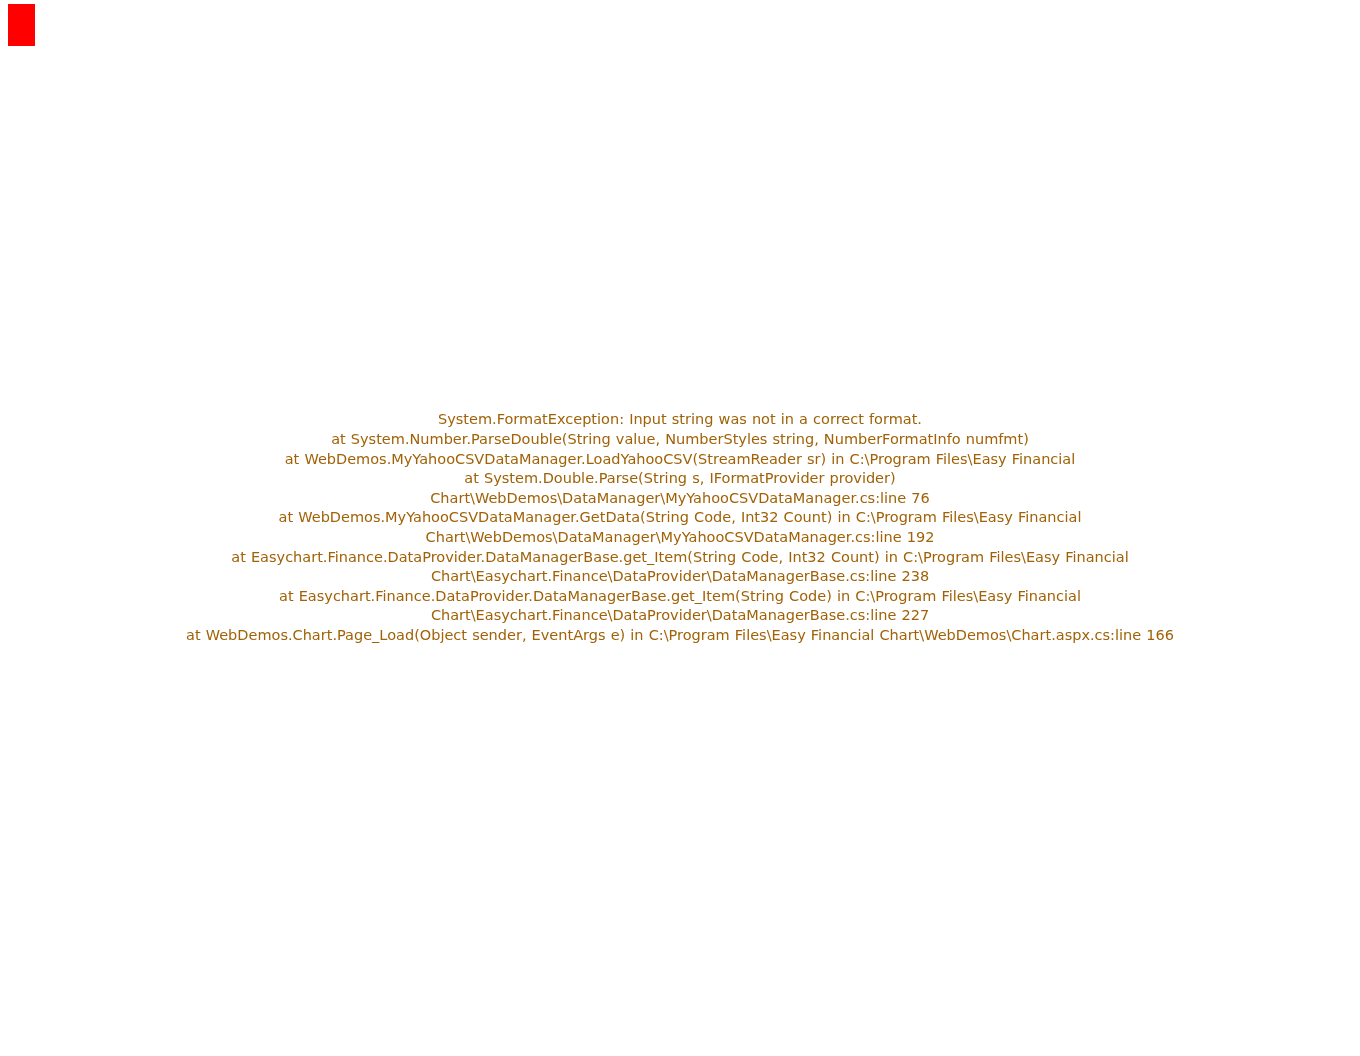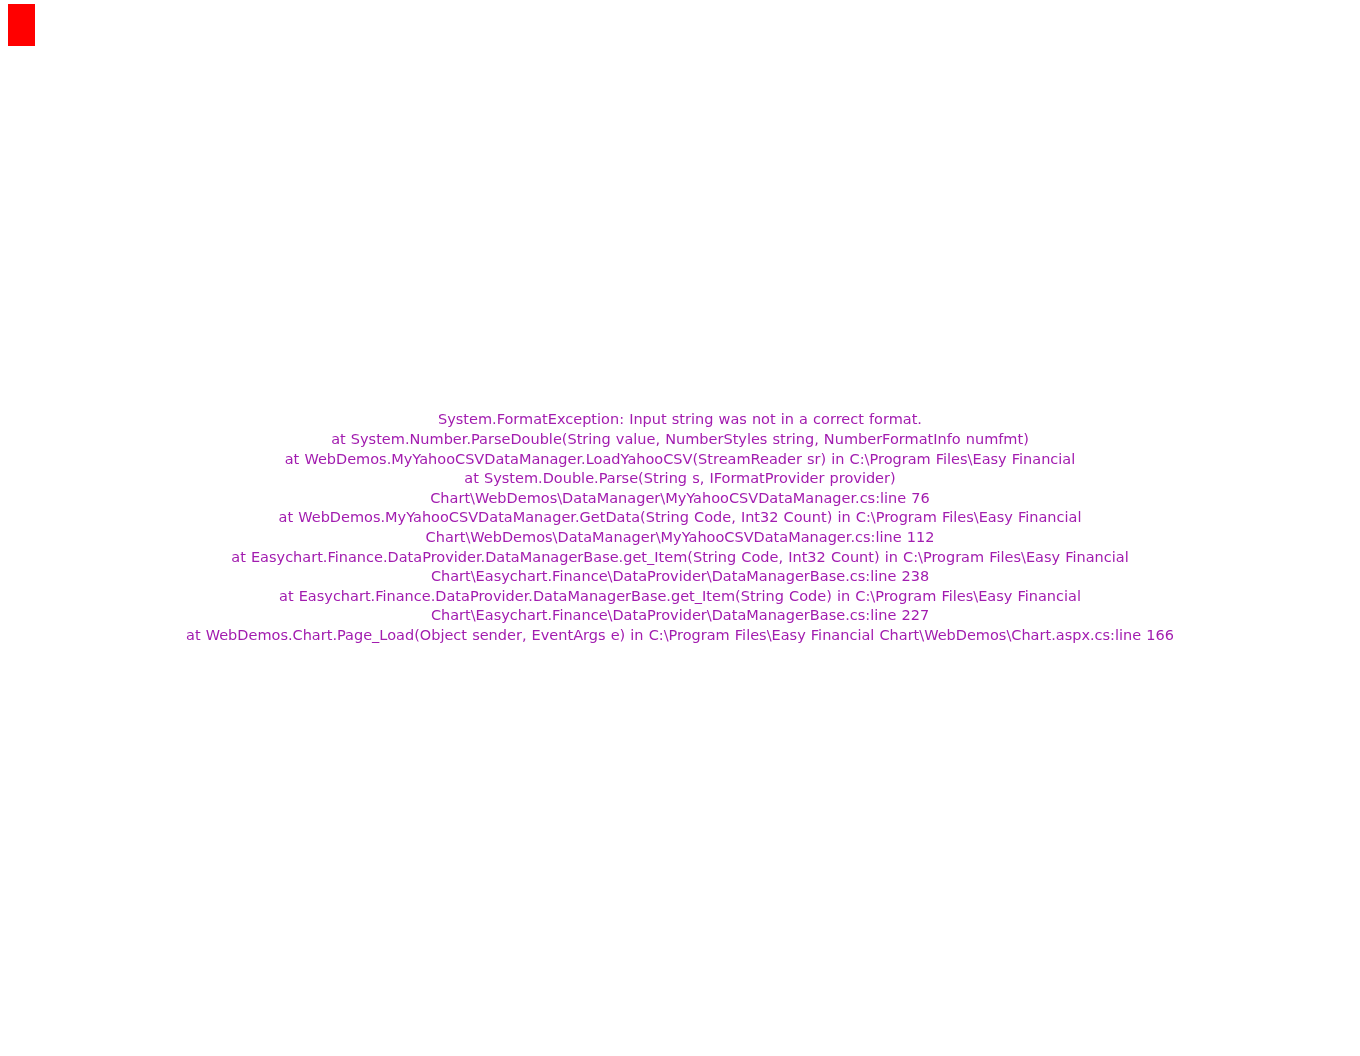--- a/index.html
+++ b/index.html
@@ -50,28 +50,28 @@
   }
 </style>
 </head>
 <body style="background: rgb(255, 255, 255);">
 
 <div class="page">
 
   <div class="red-marker" style="background: rgb(255, 0, 0);"></div>
 
   <div class="trace-wrap">
-    <div class="stack-trace" style="color: #a21caf;">
+    <div class="stack-trace" style="color: #a16207;">
       <div class="stack-line">System.FormatException: Input string was not in a correct format.</div>
       <div class="stack-line">at System.Number.ParseDouble(String value, NumberStyles string, NumberFormatInfo numfmt)</div>
       <div class="stack-line">at WebDemos.MyYahooCSVDataManager.LoadYahooCSV(StreamReader sr) in C:\Program Files\Easy Financial</div>
       <div class="stack-line">at System.Double.Parse(String s, IFormatProvider provider)</div>
       <div class="stack-line">Chart\WebDemos\DataManager\MyYahooCSVDataManager.cs:line 76</div>
       <div class="stack-line">at WebDemos.MyYahooCSVDataManager.GetData(String Code, Int32 Count) in C:\Program Files\Easy Financial</div>
-      <div class="stack-line">Chart\WebDemos\DataManager\MyYahooCSVDataManager.cs:line 112</div>
+      <div class="stack-line">Chart\WebDemos\DataManager\MyYahooCSVDataManager.cs:line 192</div>
       <div class="stack-line">at Easychart.Finance.DataProvider.DataManagerBase.get_Item(String Code, Int32 Count) in C:\Program Files\Easy Financial</div>
       <div class="stack-line">Chart\Easychart.Finance\DataProvider\DataManagerBase.cs:line 238</div>
       <div class="stack-line">at Easychart.Finance.DataProvider.DataManagerBase.get_Item(String Code) in C:\Program Files\Easy Financial</div>
       <div class="stack-line">Chart\Easychart.Finance\DataProvider\DataManagerBase.cs:line 227</div>
       <div class="stack-line">at WebDemos.Chart.Page_Load(Object sender, EventArgs e) in C:\Program Files\Easy Financial Chart\WebDemos\Chart.aspx.cs:line 166</div>
     </div>
   </div>
 
 </div>
 

